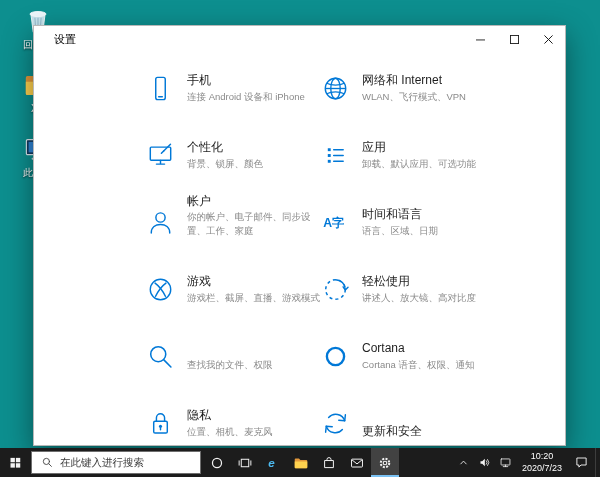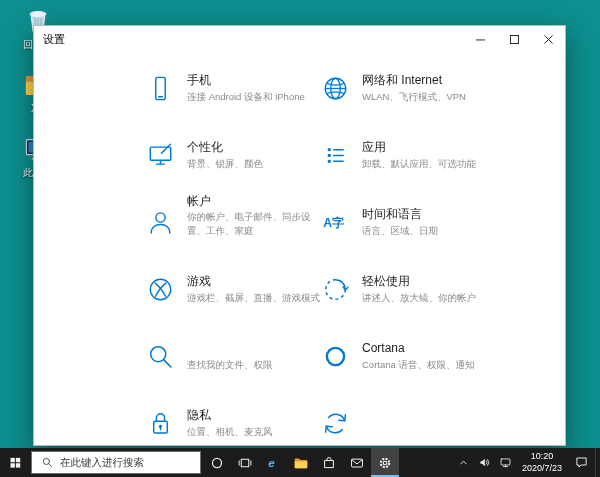--- a/index.html
+++ b/index.html
@@ -16,21 +16,21 @@
   .desk-icon svg{width:30px;height:30px;}
   .desk-icon .lbl{font-size:10px;color:#fff;text-shadow:0 1px 2px rgba(0,0,0,.75);text-align:center;line-height:1.1;}
   
   .window{
     position:absolute;left:33px;top:25px;width:533px;height:421px;
     background:#fff;border:1px solid rgba(0,0,0,.28);
     box-shadow:0 10px 28px rgba(0,0,0,.42);
     display:flex;flex-direction:column;
   }
   .titlebar{height:26px;flex:0 0 auto;display:flex;align-items:stretch;background:#fff;}
-  .title{flex:1;font-size:11px;color:#000;padding-left:9px;display:flex;align-items:center;}
+  .title{flex:1;font-size:11px;color:#000;padding-left:20px;display:flex;align-items:center;}
   .win-controls{display:flex;}
   .win-btn{width:34px;border:none;background:transparent;display:flex;align-items:center;justify-content:center;}
   .wc-ic{width:9px;height:9px;color:#1a1a1a;}
   .content{flex:1;overflow:hidden;}
   .tile-grid{
     display:grid;grid-template-columns:175px 175px;grid-auto-rows:67px;
     margin:-16px 0 0 112px;
   }
   .tile{display:flex;align-items:flex-end;gap:12px;cursor:pointer;}
   .tile-icon{width:29px;height:29px;flex:0 0 auto;color:var(--accent,#0078d7);}
@@ -362,21 +362,21 @@
       <span class="tile-sub">游戏栏、截屏、直播、游戏模式</span>
     </div>
   </div>
 
   <div class="tile">
     <svg class="tile-icon">
             <use href="#ease-of-access-icon" xlink:href="#ease-of-access-icon"></use>
           </svg>
     <div class="tile-text">
       <span class="tile-title">轻松使用</span>
-      <span class="tile-sub">讲述人、放大镜、你的帐户</span>
+      <span class="tile-sub">讲述人、放大镜、高对比度</span>
     </div>
   </div>
 
   <div class="tile">
     <svg class="tile-icon">
             <use href="#search-icon" xlink:href="#search-icon"></use>
           </svg>
     <div class="tile-text">
       <span class="tile-sub">查找我的文件、权限</span>
     </div>
@@ -400,20 +400,21 @@
       <span class="tile-title">隐私</span>
       <span class="tile-sub">位置、相机、麦克风</span>
     </div>
   </div>
 
   <div class="tile">
     <svg class="tile-icon">
             <use href="#update-icon" xlink:href="#update-icon"></use>
           </svg>
     <div class="tile-text">
+      <span class="tile-title">更新和安全</span>
     </div>
   </div>
 </div>
   </div>
 </div>
 
 <div class="taskbar">
   <button class="start-btn">
     <svg>
         <use href="#windows-start-icon" xlink:href="#windows-start-icon"></use>

